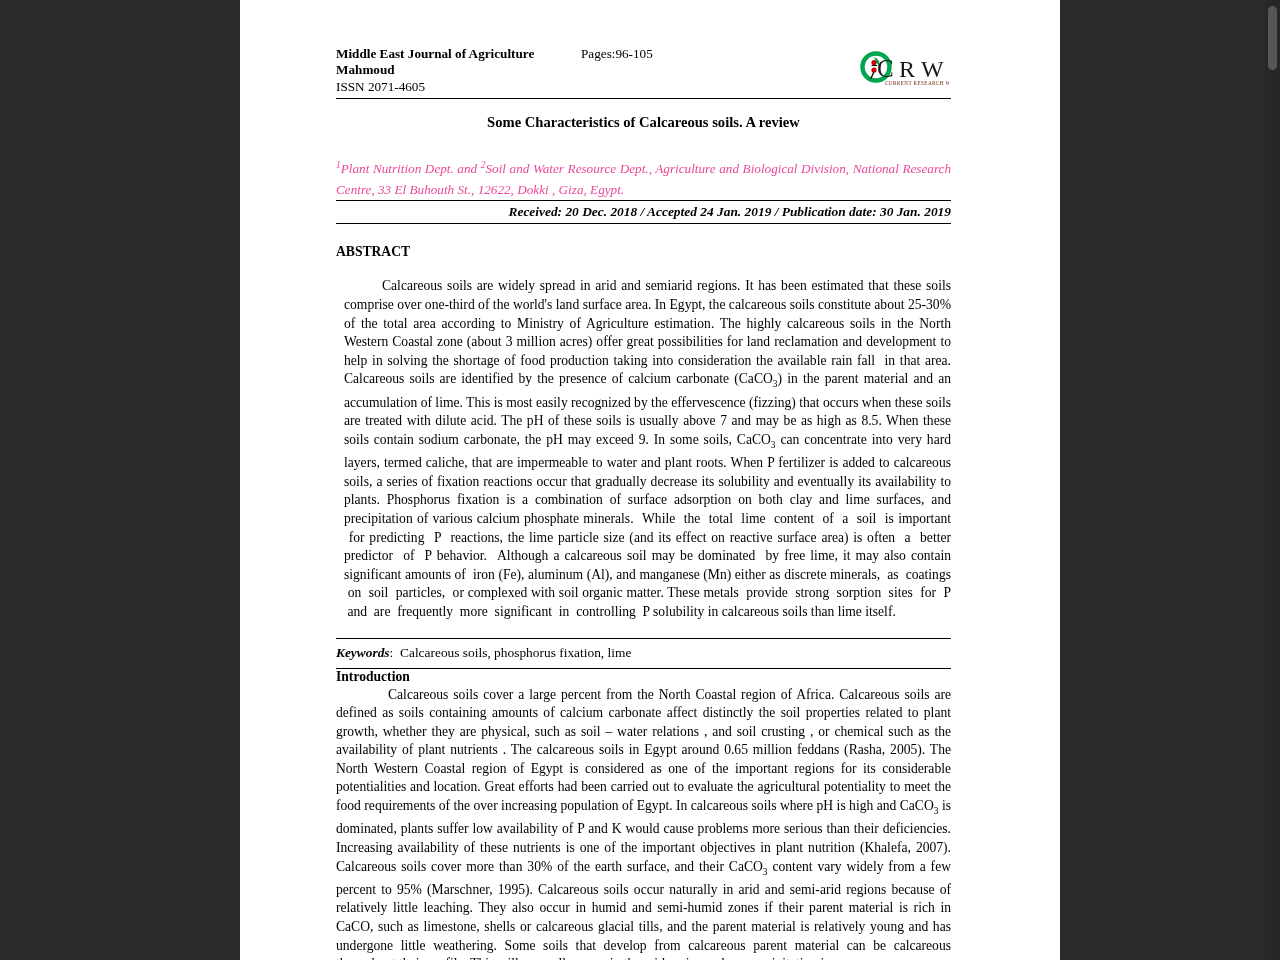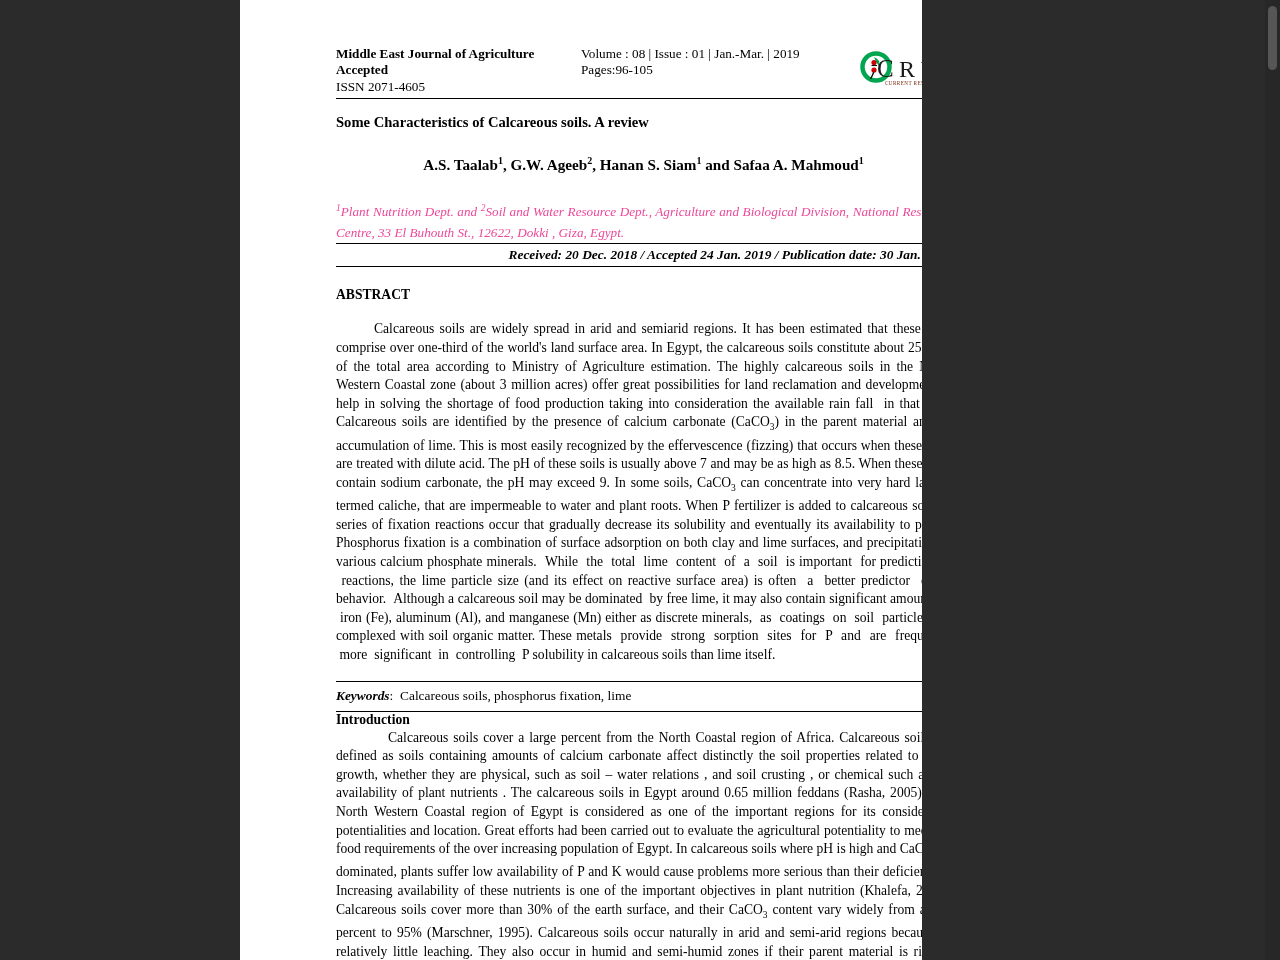--- a/index.html
+++ b/index.html
@@ -14,21 +14,21 @@
   #viewer {
     position: relative;
     width: 1280px;
     height: 960px;
     background: #2b2b2b;
   }
   #page {
     position: absolute;
     left: 240px;
     top: 0;
-    width: 682px;
+    width: 820px;
     height: 960px;
     background: #ffffff;
     overflow: hidden;
   }
   .page-inner {
     position: absolute;
     left: 96px;
     top: 46px;
     width: 615px;
   }
@@ -77,20 +77,21 @@
     height: 0;
   }
   hr.rule-thin {
     border: none;
     border-top: 1px solid #000;
     margin: 0;
     height: 0;
   }
 
   .paper-title {
+    text-align: center;
     font-weight: bold;
     font-size: 14.6px;
     margin-top: 15px;
     color: #000;
   }
   .authors {
     text-align: center;
     font-weight: bold;
     font-size: 15.2px;
     margin-top: 24px;
@@ -126,20 +127,21 @@
   .body-text {
     font-size: 13.6px;
     line-height: 18.6px;
     text-align: justify;
     color: #000;
     margin: 0;
   }
   .abstract-body {
     margin-top: 17px;
     text-indent: 38px;
+    margin-left: 8px;
   }
   sub { font-size: 9.5px; vertical-align: sub; }
 
   .kw-wrap { margin-top: 16px; }
   .keywords {
     font-size: 13.4px;
     padding: 6px 0 7px 0;
     color: #000;
   }
   .keywords b { font-style: italic; font-weight: bold; }
@@ -176,26 +178,25 @@
 
 <div id="viewer">
 
   <div id="page">
     <div class="page-inner">
 
       <div class="masthead">
 
         <div class="journal-block">
           <div>Middle East Journal of Agriculture</div>
-          <div>Accepted</div>
+          <div>Mahmoud</div>
           <div class="journal-issn">ISSN 2071-4605</div>
         </div>
 
         <div class="issue-block">
-          <div>Volume : 08 | Issue : 01 | Jan.-Mar. | 2019</div>
           <div>Pages:96-105</div>
         </div>
 
         <div class="logo-block">
           <svg class="logo-svg" width="90" height="44" viewBox="0 0 90 44">
             <circle cx="17" cy="19" r="13.5" fill="none" stroke="#00a64f" stroke-width="4.5"></circle>
             <path d="M15 9 Q22 12 20 18 Q17 15 15 9 Z" fill="#00a64f"></path>
             <circle cx="15" cy="14.5" r="2.6" fill="#cc0000"></circle>
             <circle cx="15" cy="22" r="2.6" fill="#cc0000"></circle>
             <path d="M12.5 17.5 L18 17.5" stroke="#111" stroke-width="1.1"></path>
@@ -205,23 +206,20 @@
             <text x="62" y="29" font-family="Liberation Serif, serif" font-size="24" fill="#1a1a1a">W</text>
             <text x="26" y="37" font-family="Liberation Serif, serif" font-size="5.2" letter-spacing="0.4" fill="#7a2b12">CURRENT RESEARCH WEB</text>
           </svg>
         </div>
       </div>
 
       <hr class="rule">
 
       <div class="paper-title">Some Characteristics of Calcareous soils. A review</div>
 
-      <div class="authors">
-        A.S. Taalab<sup>1</sup>, G.W. Ageeb<sup>2</sup>, Hanan S. Siam<sup>1</sup> and Safaa A. Mahmoud<sup>1</sup>
-      </div>
 
       <div class="affil">
         <sup>1</sup>Plant Nutrition Dept. and <sup>2</sup>Soil and Water Resource Dept., Agriculture and Biological Division, National Research Centre, 33 El Buhouth St., 12622, Dokki , Giza, Egypt.
       </div>
 
       <hr class="rule-thin">
 
       <div class="recvline">Received: 20 Dec. 2018 / Accepted 24 Jan. 2019 / Publication date: 30 Jan. 2019</div>
 
       <hr class="rule-thin">

